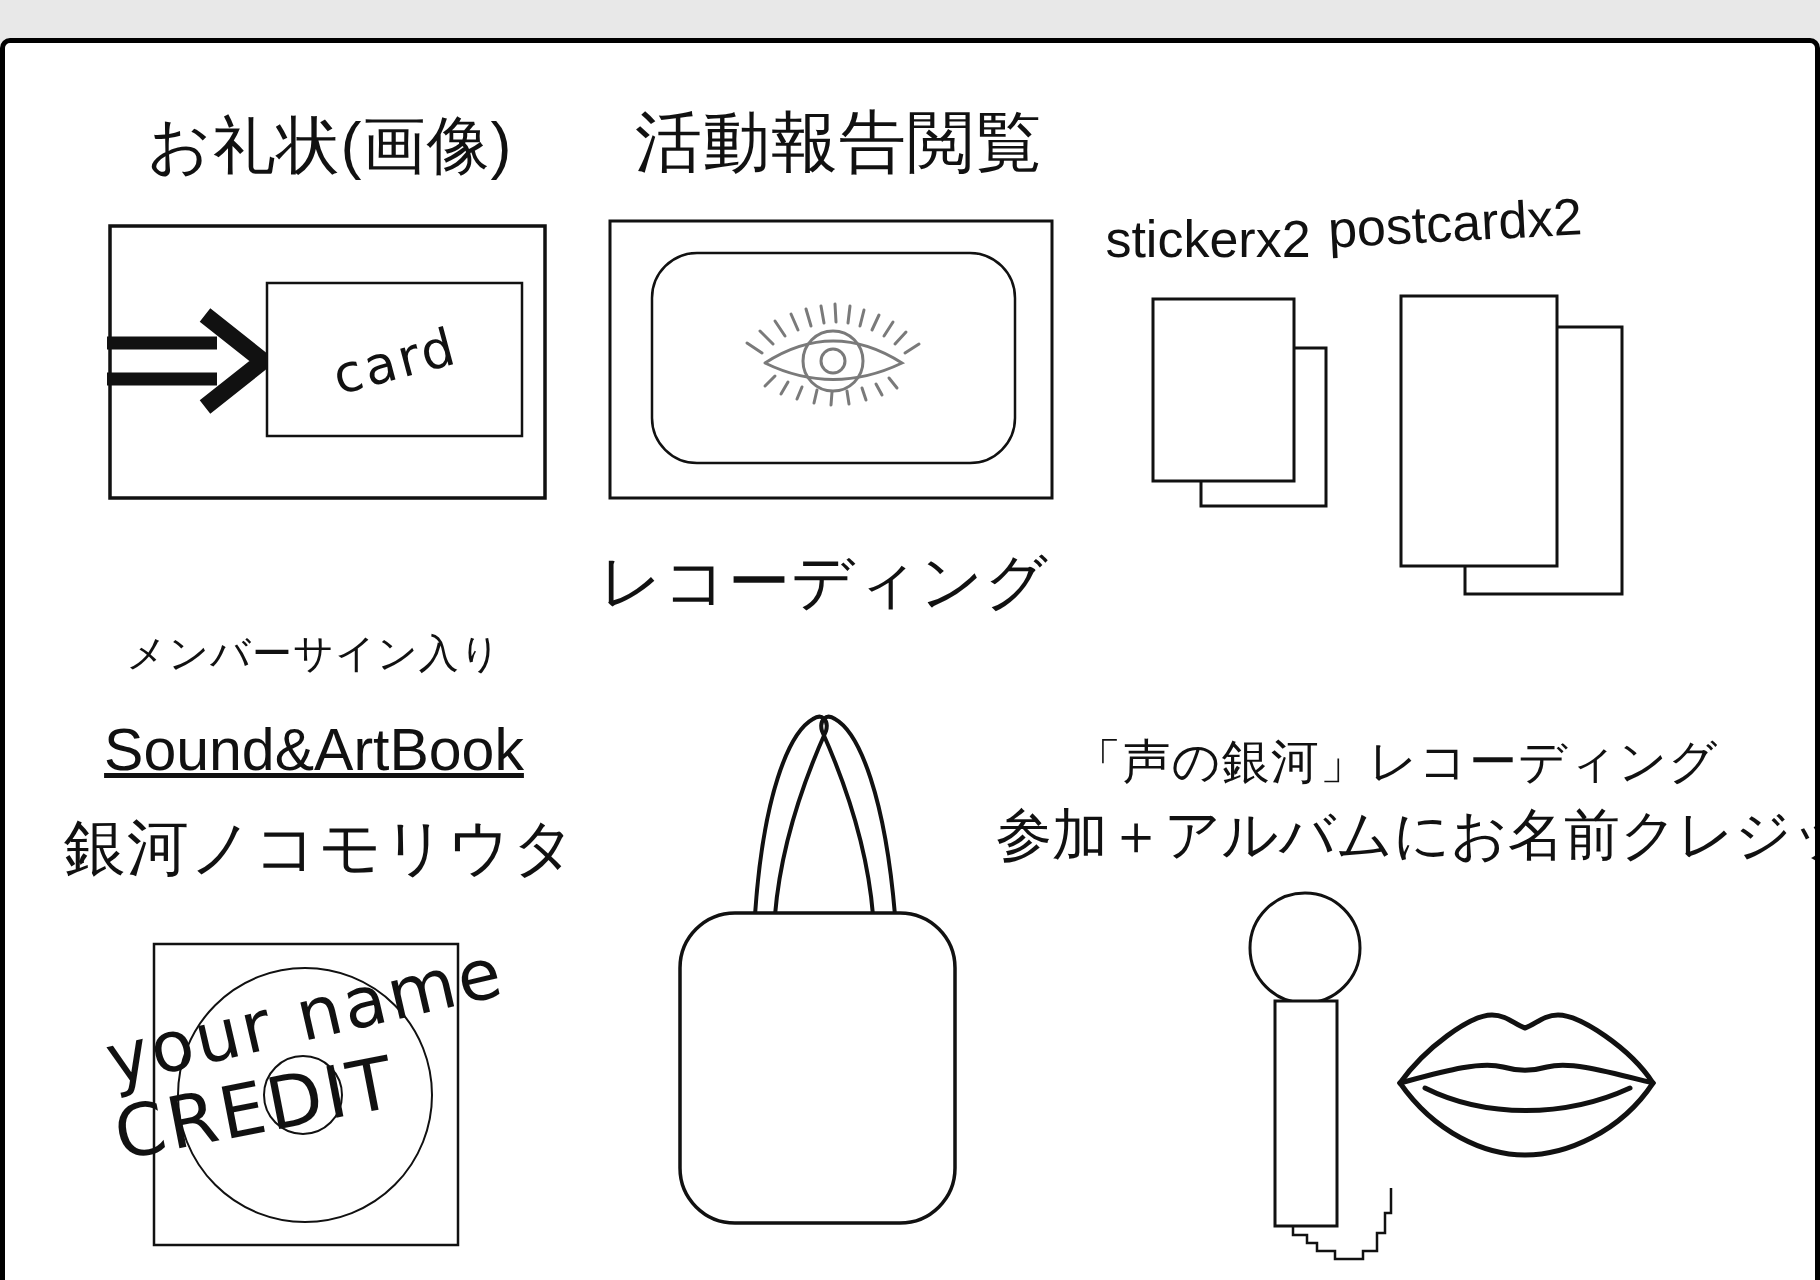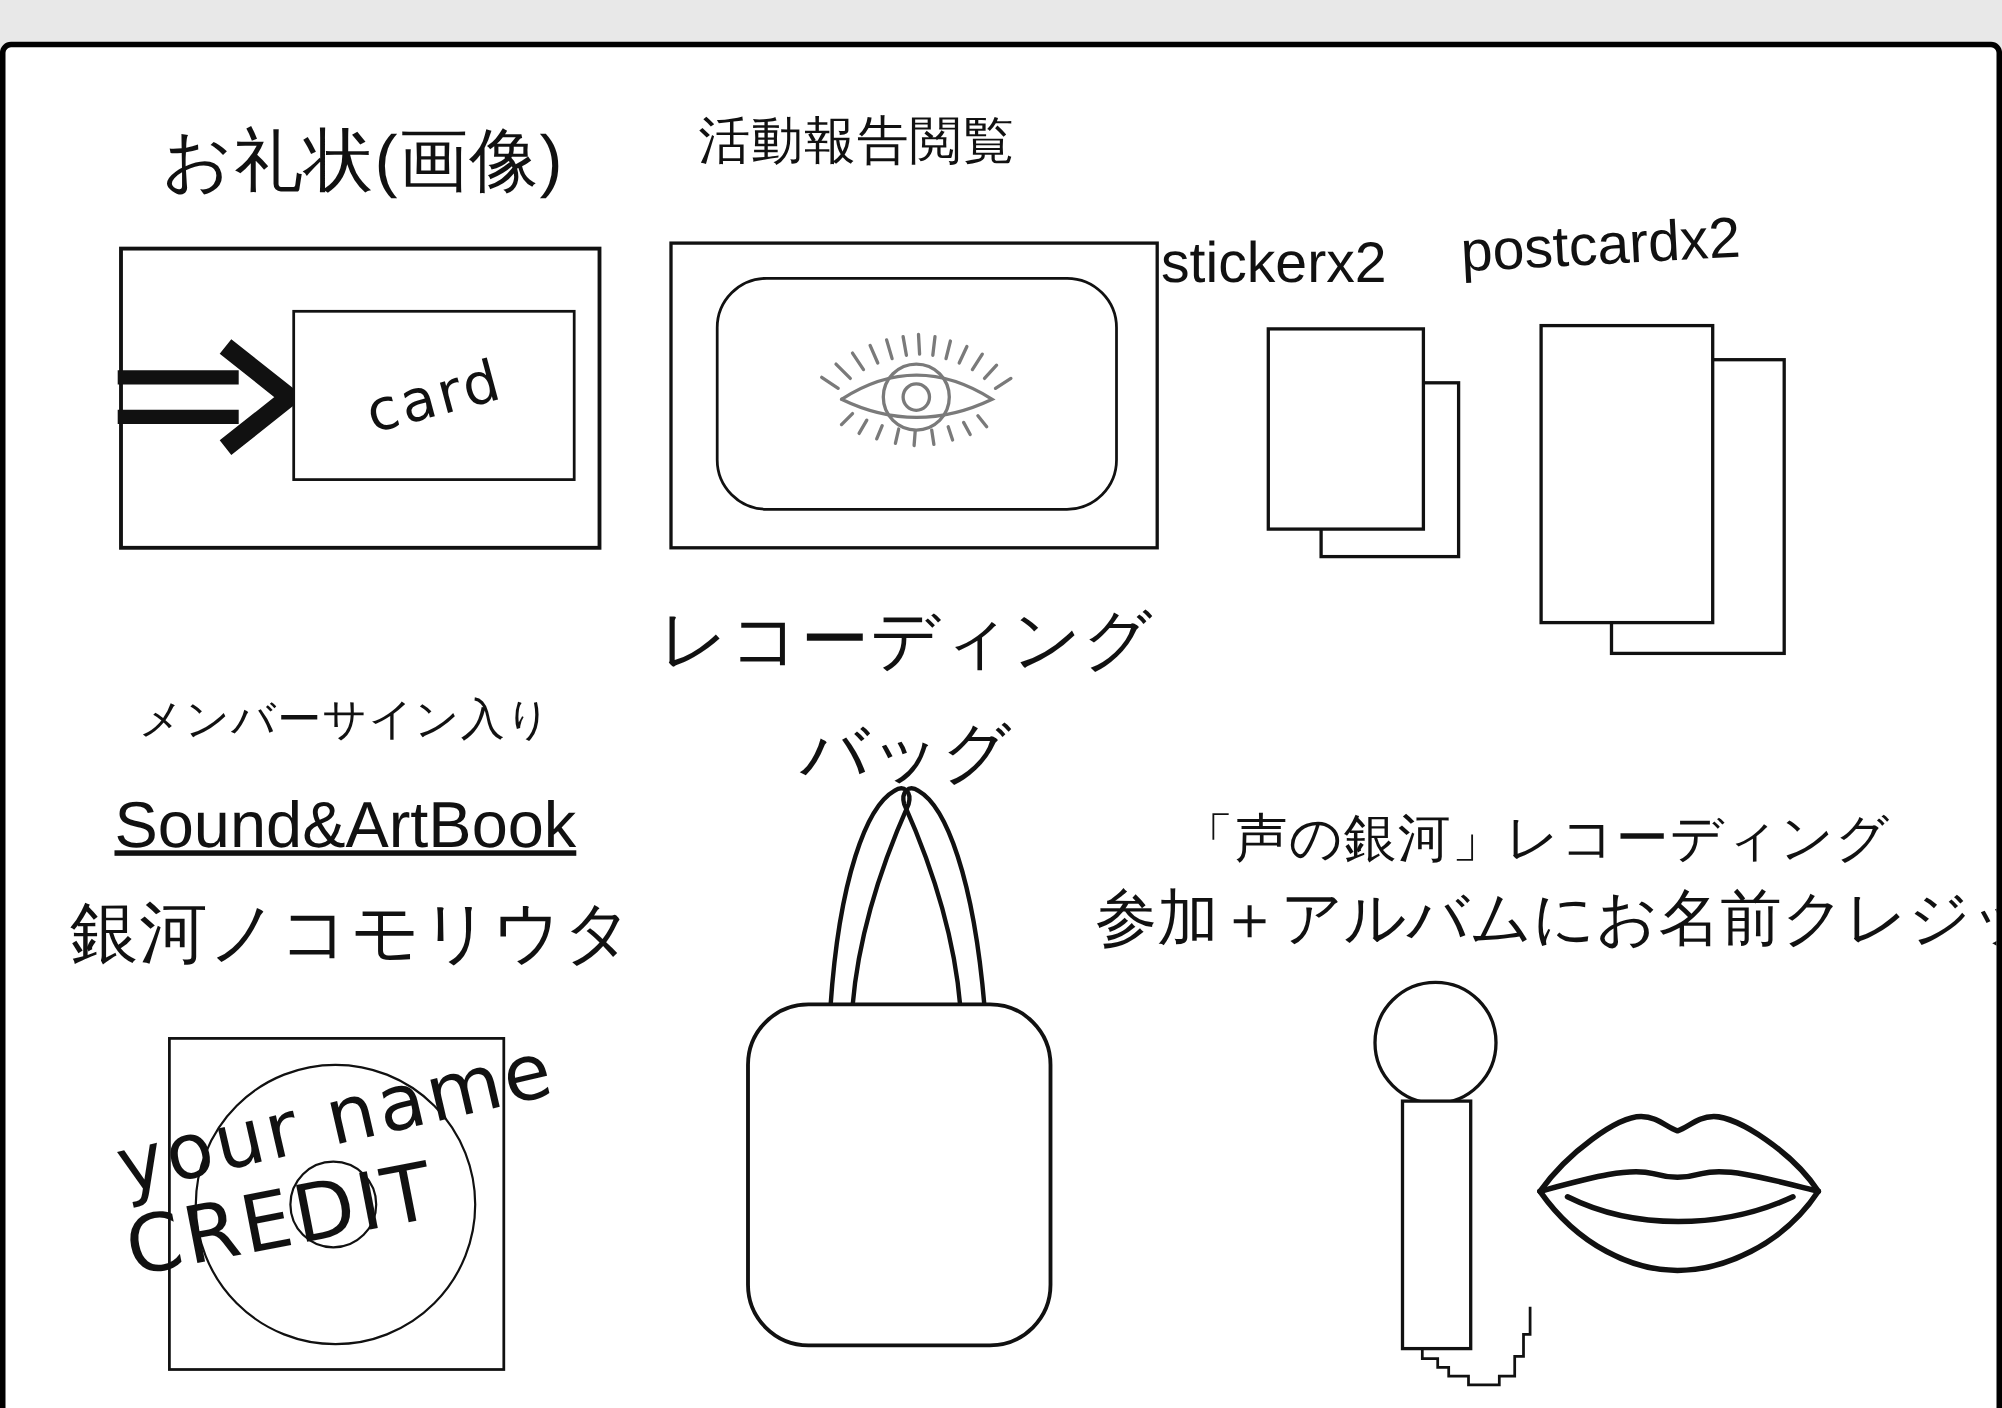--- a/index.html
+++ b/index.html
@@ -21,28 +21,27 @@
   .hand{font-family:"DejaVu Sans","Liberation Sans",sans-serif;font-weight:500;letter-spacing:3px;white-space:nowrap;}
   svg{display:block;overflow:visible;}
 </style>
 </head>
 <body>
 
 <div id="poster">
 
   <div class="abs jp" style="left:142px;top:60px;font-size:63px;">お礼状(画像)</div>
 
-  <div class="abs jp" style="left:630px;top:54px;font-size:47px;">活動報告閲覧</div>
+  <div class="abs jp" style="left:630px;top:54px;font-size:67px;">活動報告閲覧</div>
 
-  <div class="abs jp center" style="left:1008px;top:166px;width:290px;font-size:52px;letter-spacing:0;">stickerx2</div>
+  <div class="abs jp center" style="left:1058px;top:166px;width:290px;font-size:52px;letter-spacing:0;">stickerx2</div>
 
   <div class="abs jp center" style="left:1300px;top:150px;width:300px;font-size:52px;letter-spacing:0;transform:rotate(-3deg);">postcardx2</div>
 
   <div class="abs jp center" style="left:564px;top:497px;width:510px;font-size:62px;">レコーディング</div>
-  <div class="abs jp center" style="left:564px;top:599px;width:510px;font-size:62px;">バッグ</div>
 
   <div class="abs jp center" style="left:34px;top:583px;width:550px;font-size:40px;">メンバーサイン入り</div>
   <div class="abs jp center" style="left:34px;top:673px;width:550px;font-size:59px;letter-spacing:0;text-decoration:underline;">Sound&amp;ArtBook</div>
   <div class="abs jp center" style="left:40px;top:763px;width:550px;font-size:62px;">銀河ノコモリウタ</div>
 
   <div class="abs jp center" style="left:991px;top:687px;width:800px;font-size:48px;">「声の銀河」レコーディング</div>
   <div class="abs jp center" style="left:991px;top:755px;width:800px;font-size:56px;letter-spacing:0;">参加＋アルバムにお名前クレジット</div>
 
   <svg class="abs" style="left:100px;top:178px;" width="445" height="282" viewBox="0 0 445 282">
     <rect x="5" y="5" width="435" height="272" fill="#fff" stroke="#111" stroke-width="3.5"></rect>

